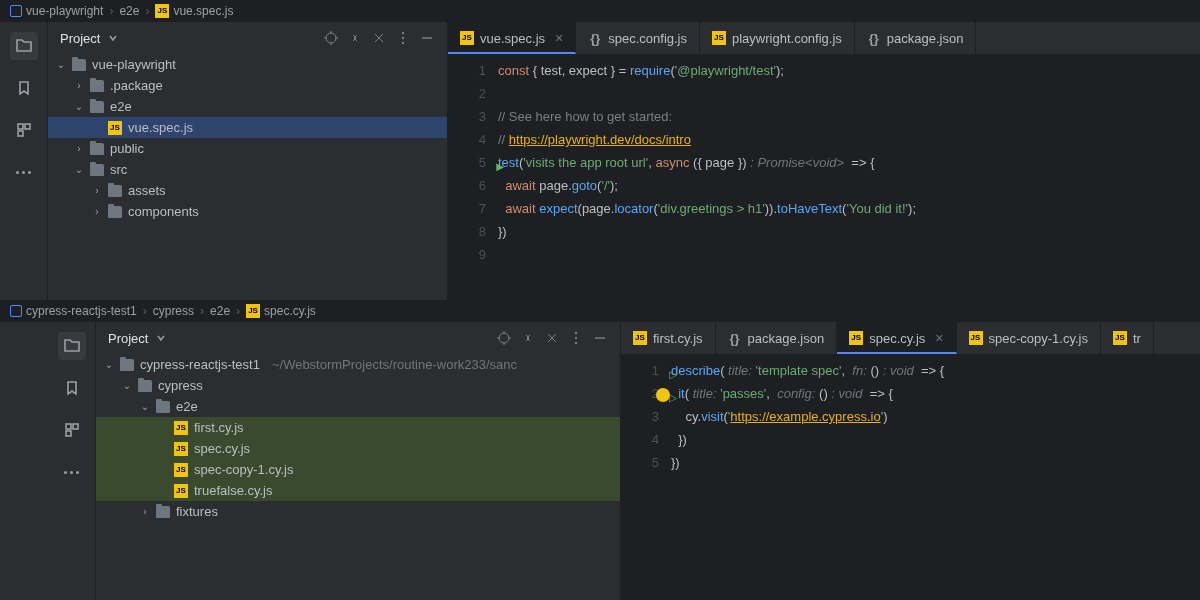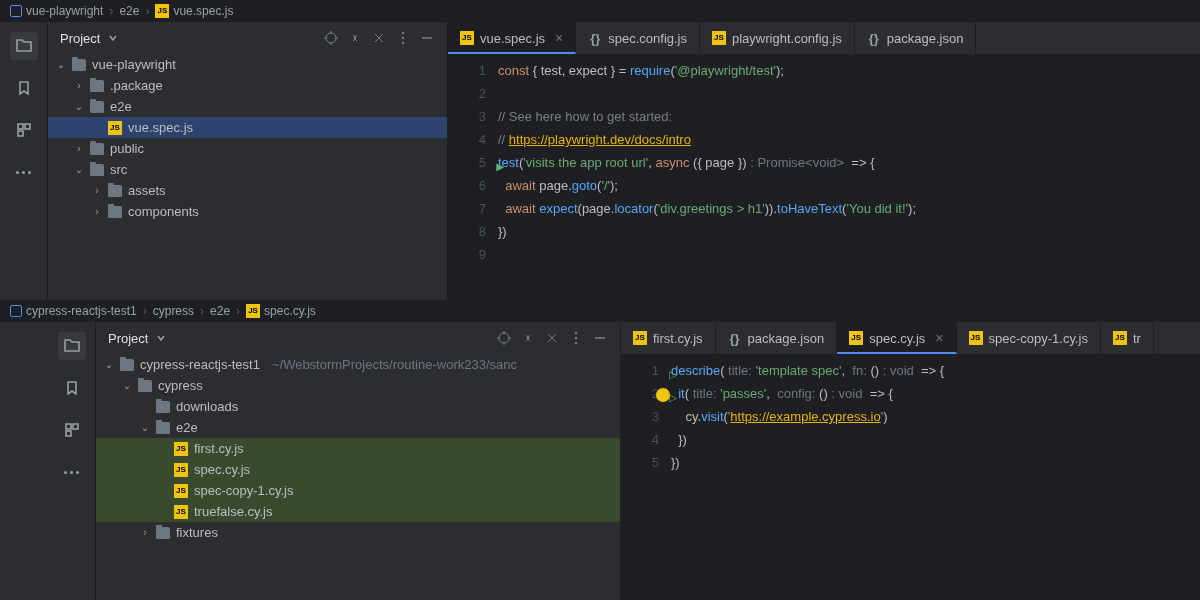--- a/index.html
+++ b/index.html
@@ -44,21 +44,21 @@
 .code-area{display:flex;flex:1;font-family:"JetBrains Mono",Consolas,monospace;font-size:13px;line-height:23px;overflow:auto}
 .gutter{width:50px;text-align:right;padding:4px 12px 4px 4px;color:#4b5059;user-select:none;position:relative}
 .ln{position:relative}
 .run-ico{position:absolute;right:-18px;top:4px;color:#5fb865;font-size:10px}
 .code{padding:4px 0;white-space:pre;color:#bcbec4;flex:1}
 .kw{color:#cf8e6d}
 .fn{color:#56a8f5}
 .str{color:#6aab73}
 .cmt{color:#7a7e85}
 .link{color:#eab308;text-decoration:underline}
-.hint{color:#6e7681;}
+.hint{color:#6e7681;font-style:italic}
 .param{color:#bcbec4}
 .bulb{position:absolute;left:-22px;top:2px;width:14px;height:14px;background:#f1c40f;border-radius:50%}
 .rel{position:relative}
 svg{display:block}
 </style>
 </head>
 <body>
 
 <div class="pane pane1">
   <div class="breadcrumb" id="bc1">
@@ -289,25 +289,20 @@
             <span class="ico-folder"></span>
             <span>cypress-reactjs-test1</span>
             <span class="muted">~/WebstormProjects/routine-work233/sanc</span>
           </div>
           <div class="tree-row " style="padding-left:26px">
             <span class="arrow">⌄</span>
             <span class="ico-folder"></span>
             <span>cypress</span>
           </div>
           <div class="tree-row " style="padding-left:44px">
-            <span class="arrow"></span>
-            <span class="ico-folder"></span>
-            <span>downloads</span>
-          </div>
-          <div class="tree-row " style="padding-left:44px">
             <span class="arrow">⌄</span>
             <span class="ico-folder"></span>
             <span>e2e</span>
           </div>
           <div class="tree-row sel2" style="padding-left:62px">
             <span class="arrow"></span>
             <span class="ico ico-js">JS</span>
             <span>first.cy.js</span>
           </div>
           <div class="tree-row sel2" style="padding-left:62px">

